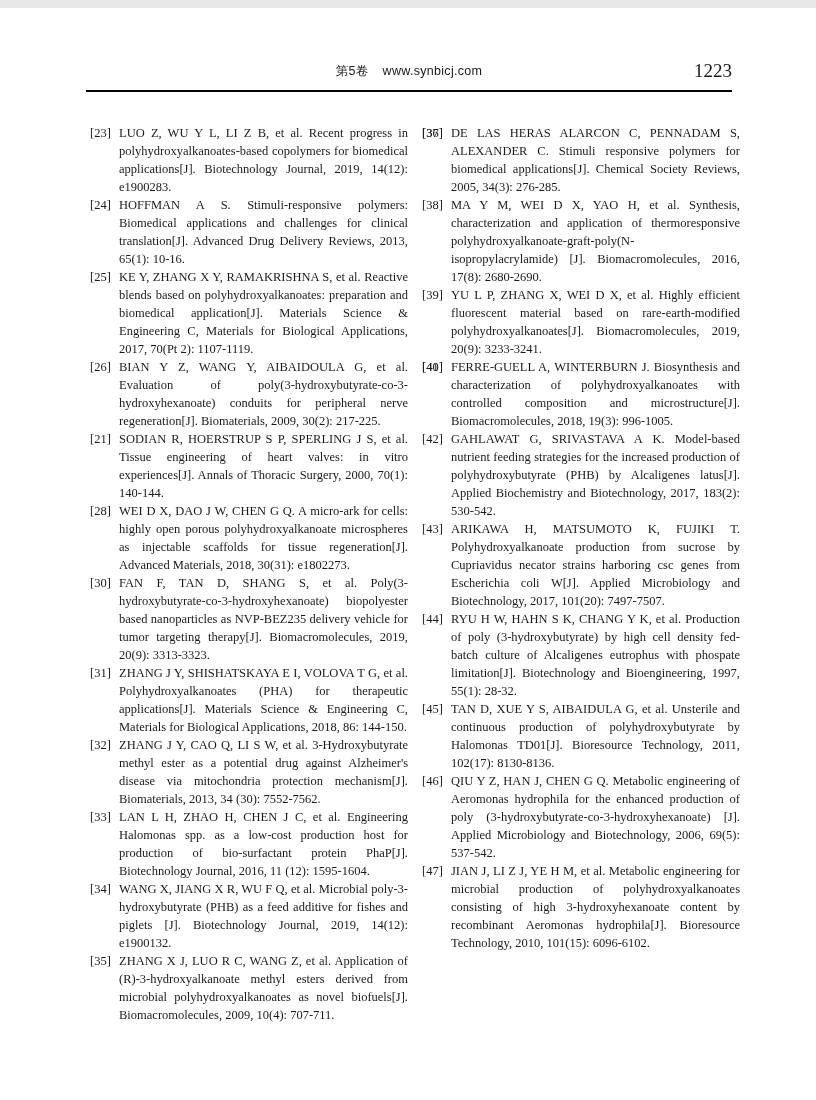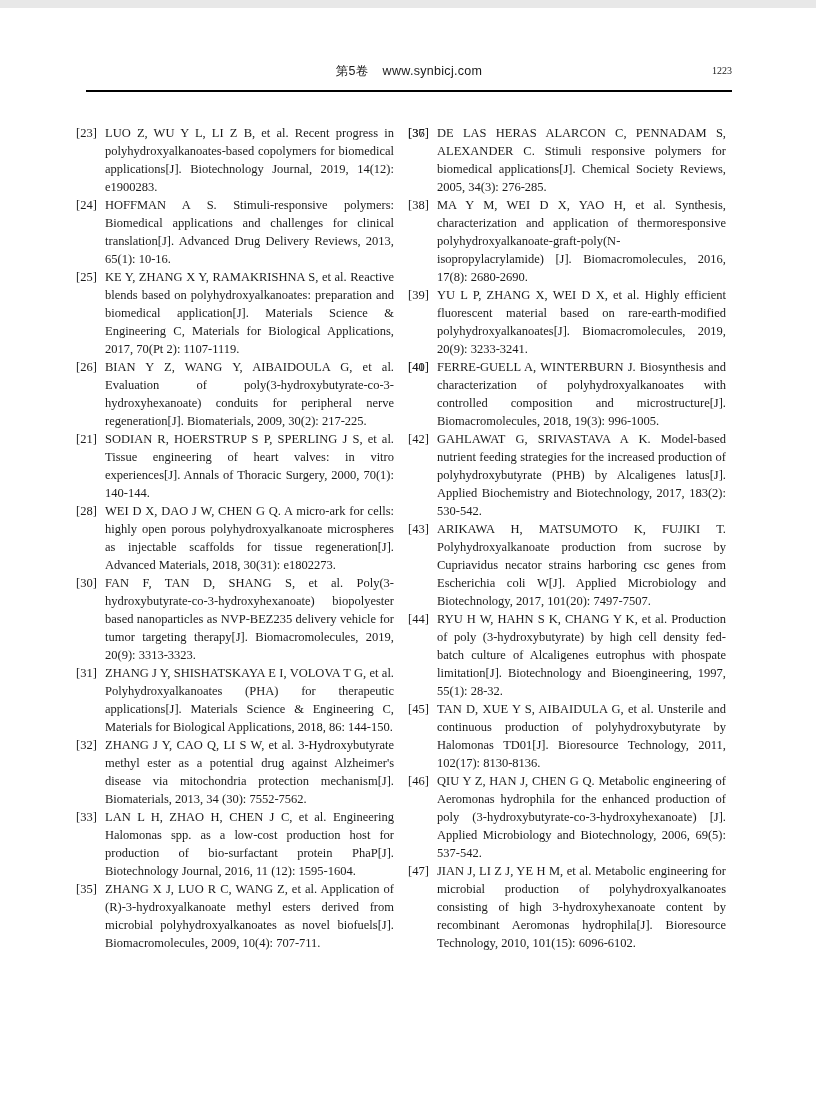--- a/index.html
+++ b/index.html
@@ -29,34 +29,34 @@
     text-align: center;
     font-family: "Liberation Sans", sans-serif;
     font-size: 12.5px;
     letter-spacing: 0.3px;
   }
   .header-center .vol { margin-right: 14px; }
   .page-number {
     position: absolute;
     right: 0;
     top: 0;
-    font-size: 10px;
+    font-size: 19px;
   }
   .header-rule {
     position: absolute;
     top: 82px;
     left: 86px;
     width: 646px;
     height: 2px;
     background: #000000;
   }
   .columns {
     position: absolute;
     top: 116px;
-    left: 76px;
+    left: 90px;
     width: 650px;
     display: flex;
     gap: 14px;
   }
   .col {
     flex: 1 1 0;
     min-width: 0;
     font-size: 12.5px;
     line-height: 18px;
   }
@@ -89,20 +89,21 @@
         <div class="ref"><span class="ref-num">[23]</span><span><span>LUO Z, WU Y L, LI Z B, et al. Recent progress in polyhydroxyalkanoates-based copolymers for biomedical applications[J]. Biotechnology Journal, 2019, 14(12): e1900283.</span></span></div>
         <div class="ref"><span class="ref-num">[24]</span><span><span>HOFFMAN A S. Stimuli-responsive polymers: Biomedical applications and challenges for clinical translation[J]. Advanced Drug Delivery Reviews, 2013, 65(1): 10-16.</span></span></div>
         <div class="ref"><span class="ref-num">[25]</span><span><span>KE Y, ZHANG X Y, RAMAKRISHNA S, et al. Reactive blends based on polyhydroxyalkanoates: preparation and biomedical application[J]. Materials Science &amp; Engineering C, Materials for Biological Applications, 2017, 70(Pt 2): 1107-1119.</span></span></div>
         <div class="ref"><span class="ref-num">[26]</span><span><span>BIAN Y Z, WANG Y, AIBAIDOULA G, et al. Evaluation of poly(3-hydroxybutyrate-</span><span class="it">co</span><span>-3-hydroxyhexanoate) conduits for peripheral nerve regeneration[J]. Biomaterials, 2009, 30(2): 217-225.</span></span></div>
         <div class="ref"><span class="ref-num">[21]</span><span><span>SODIAN R, HOERSTRUP S P, SPERLING J S, et al. Tissue engineering of heart valves: </span><span class="it">in vitro</span><span> experiences[J]. Annals of Thoracic Surgery, 2000, 70(1): 140-144.</span></span></div>
         <div class="ref"><span class="ref-num">[28]</span><span><span>WEI D X, DAO J W, CHEN G Q. A micro-ark for cells: highly open porous polyhydroxyalkanoate microspheres as injectable scaffolds for tissue regeneration[J]. Advanced Materials, 2018, 30(31): e1802273.</span></span></div>
         <div class="ref"><span class="ref-num">[30]</span><span><span>FAN F, TAN D, SHANG S, et al. Poly(3-hydroxybutyrate-</span><span class="it">co</span><span>-3-hydroxyhexanoate) biopolyester based nanoparticles as NVP-BEZ235 delivery vehicle for tumor targeting therapy[J]. Biomacromolecules, 2019, 20(9): 3313-3323.</span></span></div>
         <div class="ref"><span class="ref-num">[31]</span><span><span>ZHANG J Y, SHISHATSKAYA E I, VOLOVA T G, et al. Polyhydroxyalkanoates (PHA) for therapeutic applications[J]. Materials Science &amp; Engineering C, Materials for Biological Applications, 2018, 86: 144-150.</span></span></div>
         <div class="ref"><span class="ref-num">[32]</span><span><span>ZHANG J Y, CAO Q, LI S W, et al. 3-Hydroxybutyrate methyl ester as a potential drug against Alzheimer's disease </span><span class="it">via</span><span> mitochondria protection mechanism[J]. Biomaterials, 2013, 34 (30): 7552-7562.</span></span></div>
         <div class="ref"><span class="ref-num">[33]</span><span><span>LAN L H, ZHAO H, CHEN J C, et al. Engineering </span><span class="it">Halomonas</span><span> spp. as a low-cost production host for production of bio-surfactant protein PhaP[J]. Biotechnology Journal, 2016, 11 (12): 1595-1604.</span></span></div>
+        <div class="ref"><span class="ref-num">[34]</span><span><span>WANG X, JIANG X R, WU F Q, et al. Microbial poly-3-hydroxybutyrate (PHB) as a feed additive for fishes and piglets [J]. Biotechnology Journal, 2019, 14(12): e1900132.</span></span></div>
         <div class="ref"><span class="ref-num">[35]</span><span><span>ZHANG X J, LUO R C, WANG Z, et al. Application of (</span><span class="it">R</span><span>)-3-hydroxyalkanoate methyl esters derived from microbial polyhydroxyalkanoates as novel biofuels[J]. Biomacromolecules, 2009, 10(4): 707-711.</span></span></div>
       </div>
     <div class="col">
         <div class="ref"><span class="ref-num">[36]</span></div>
         <div class="ref"><span class="ref-num">[37]</span><span><span>DE LAS HERAS ALARCON C, PENNADAM S, ALEXANDER C. Stimuli responsive polymers for biomedical applications[J]. Chemical Society Reviews, 2005, 34(3): 276-285.</span></span></div>
         <div class="ref"><span class="ref-num">[38]</span><span><span>MA Y M, WEI D X, YAO H, et al. Synthesis, characterization and application of thermoresponsive polyhydroxyalkanoate-</span><span class="it">graft</span><span>-poly(</span><span class="it">N</span><span>-isopropylacrylamide) [J]. Biomacromolecules, 2016, 17(8): 2680-2690.</span></span></div>
         <div class="ref"><span class="ref-num">[39]</span><span><span>YU L P, ZHANG X, WEI D X, et al. Highly efficient fluorescent material based on rare-earth-modified polyhydroxyalkanoates[J]. Biomacromolecules, 2019, 20(9): 3233-3241.</span></span></div>
         <div class="ref"><span class="ref-num">[40]</span></div>
         <div class="ref"><span class="ref-num">[41]</span><span><span>FERRE-GUELL A, WINTERBURN J. Biosynthesis and characterization of polyhydroxyalkanoates with controlled composition and microstructure[J]. Biomacromolecules, 2018, 19(3): 996-1005.</span></span></div>
         <div class="ref"><span class="ref-num">[42]</span><span><span>GAHLAWAT G, SRIVASTAVA A K. Model-based nutrient feeding strategies for the increased production of polyhydroxybutyrate (PHB) by </span><span class="it">Alcaligenes latus</span><span>[J]. Applied Biochemistry and Biotechnology, 2017, 183(2): 530-542.</span></span></div>

